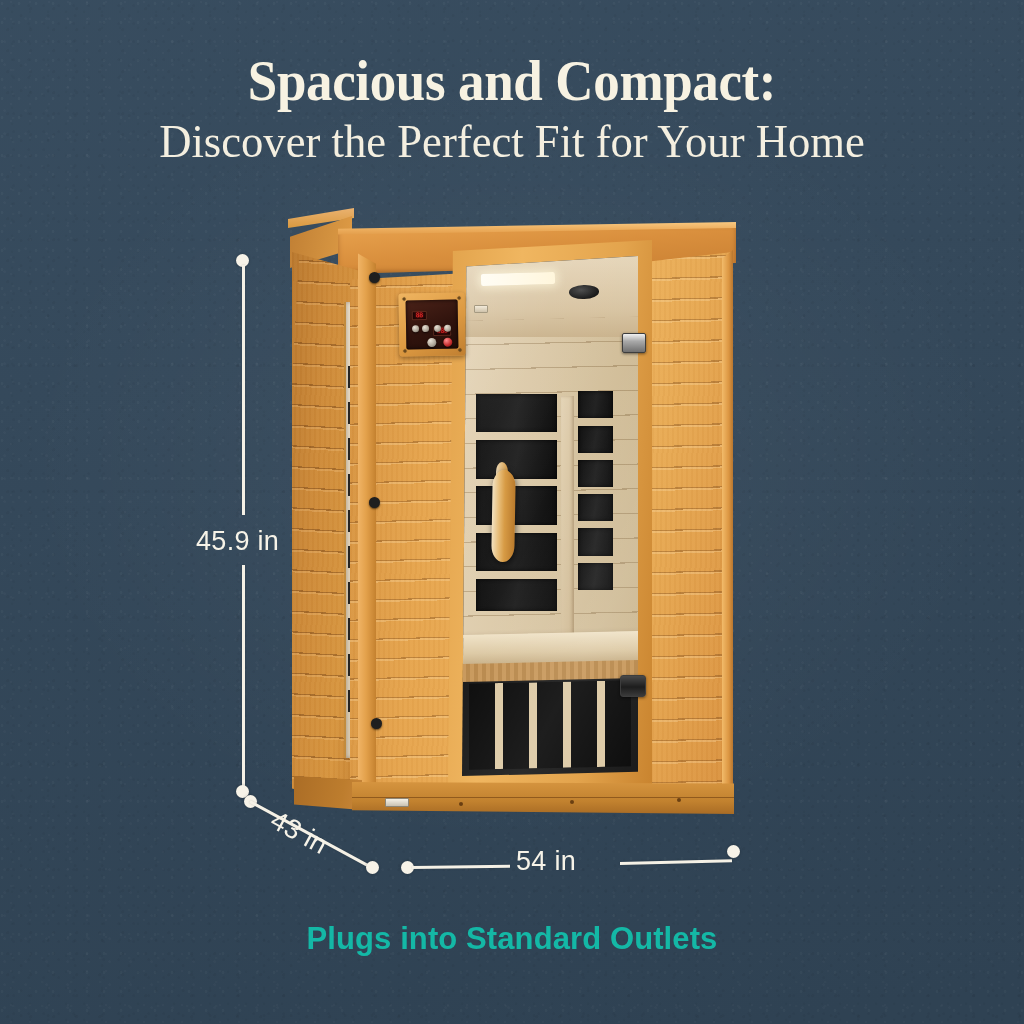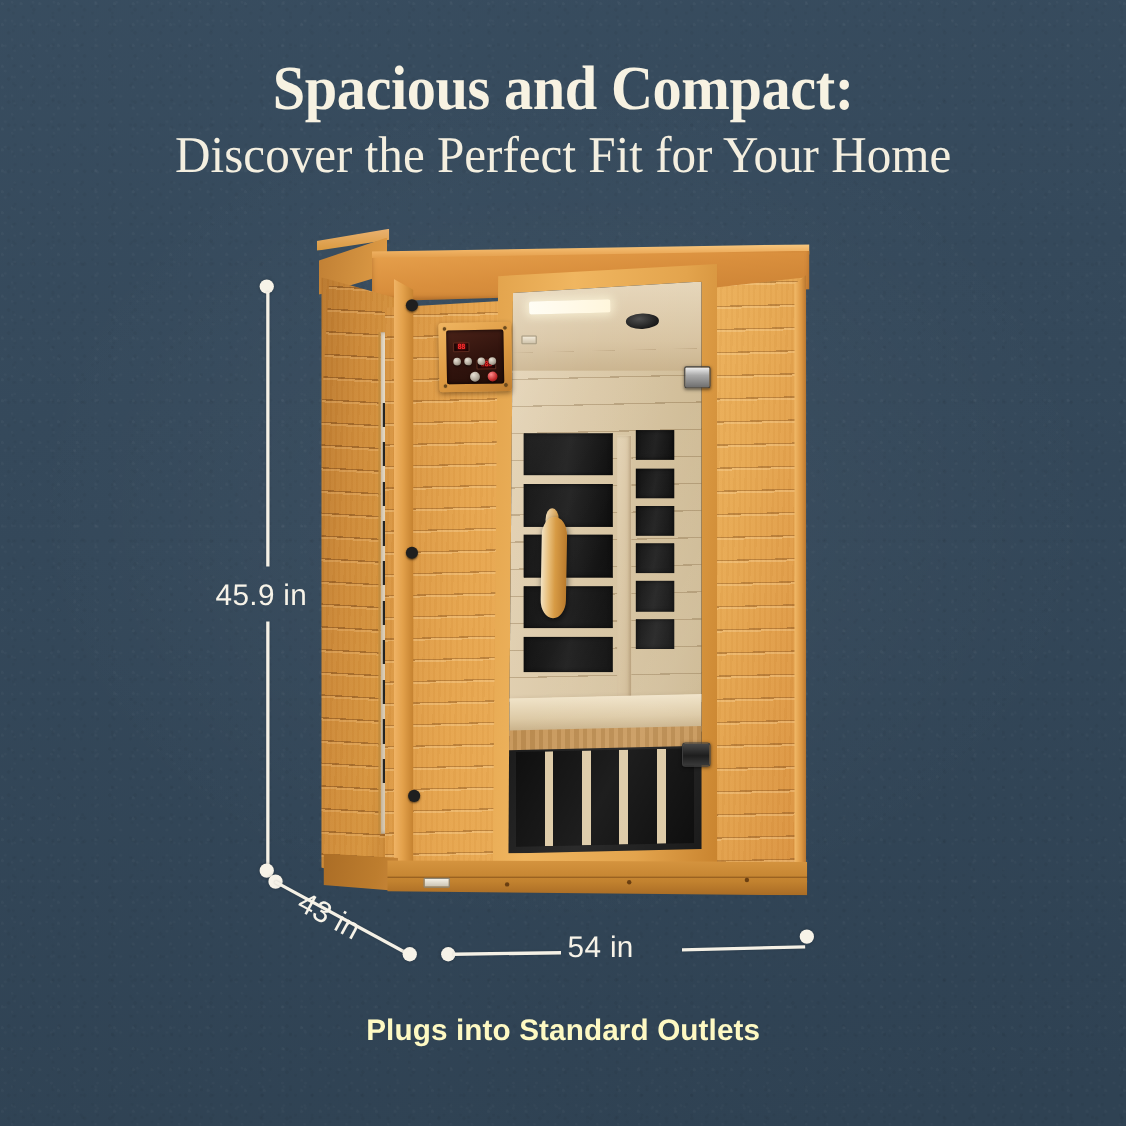--- a/index.html
+++ b/index.html
@@ -62,34 +62,34 @@
     font-size:47px;
     line-height:1.0;
     color:#F4EFE0;
     transform:scaleX(.95);
   }
 
   
   .footer-bold {
     position:absolute; left:0; right:0; top:921px;
     text-align:center;
-    font-size:27px; font-weight:700;
+    font-size:31px; font-weight:700;
     letter-spacing:.1px;
-    color:#fef9c3;
+    color:#14b8a6;
   }
   .footer-light {
     position:absolute; left:0; right:0; top:960px;
     text-align:center;
     font-size:29px; font-weight:300;
     letter-spacing:.2px;
     color:#F6F2E8;
   }
 
   
-  #sauna { position:absolute; left:0; top:0; width:1024px; height:1024px;font-weight:bold; }
+  #sauna { position:absolute; left:0; top:0; width:1024px; height:1024px; }
 
   
   .planks-h {
     position:absolute; inset:0;
     background-image:repeating-linear-gradient(
       to bottom,
       rgba(0,0,0,0)      0px,
       rgba(0,0,0,0)      15px,
       rgba(90,45,10,.30) 15px,
       rgba(90,45,10,.30) 16px,

